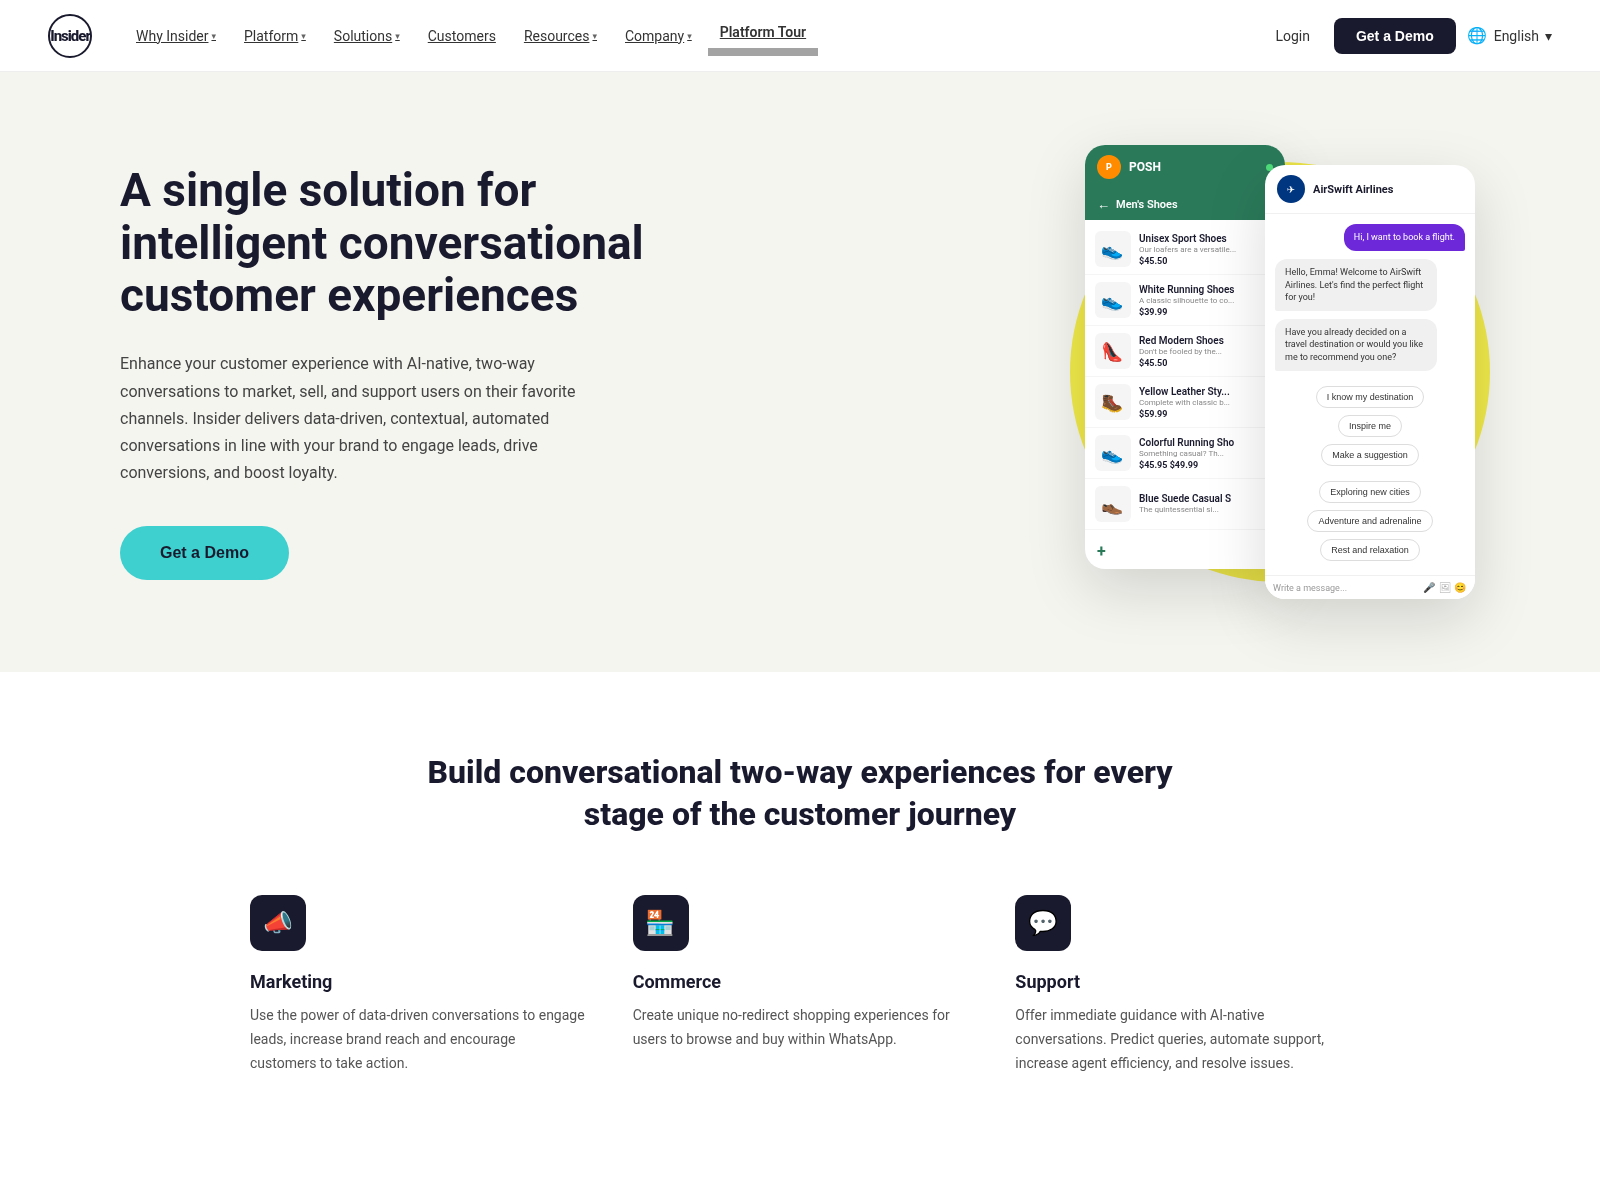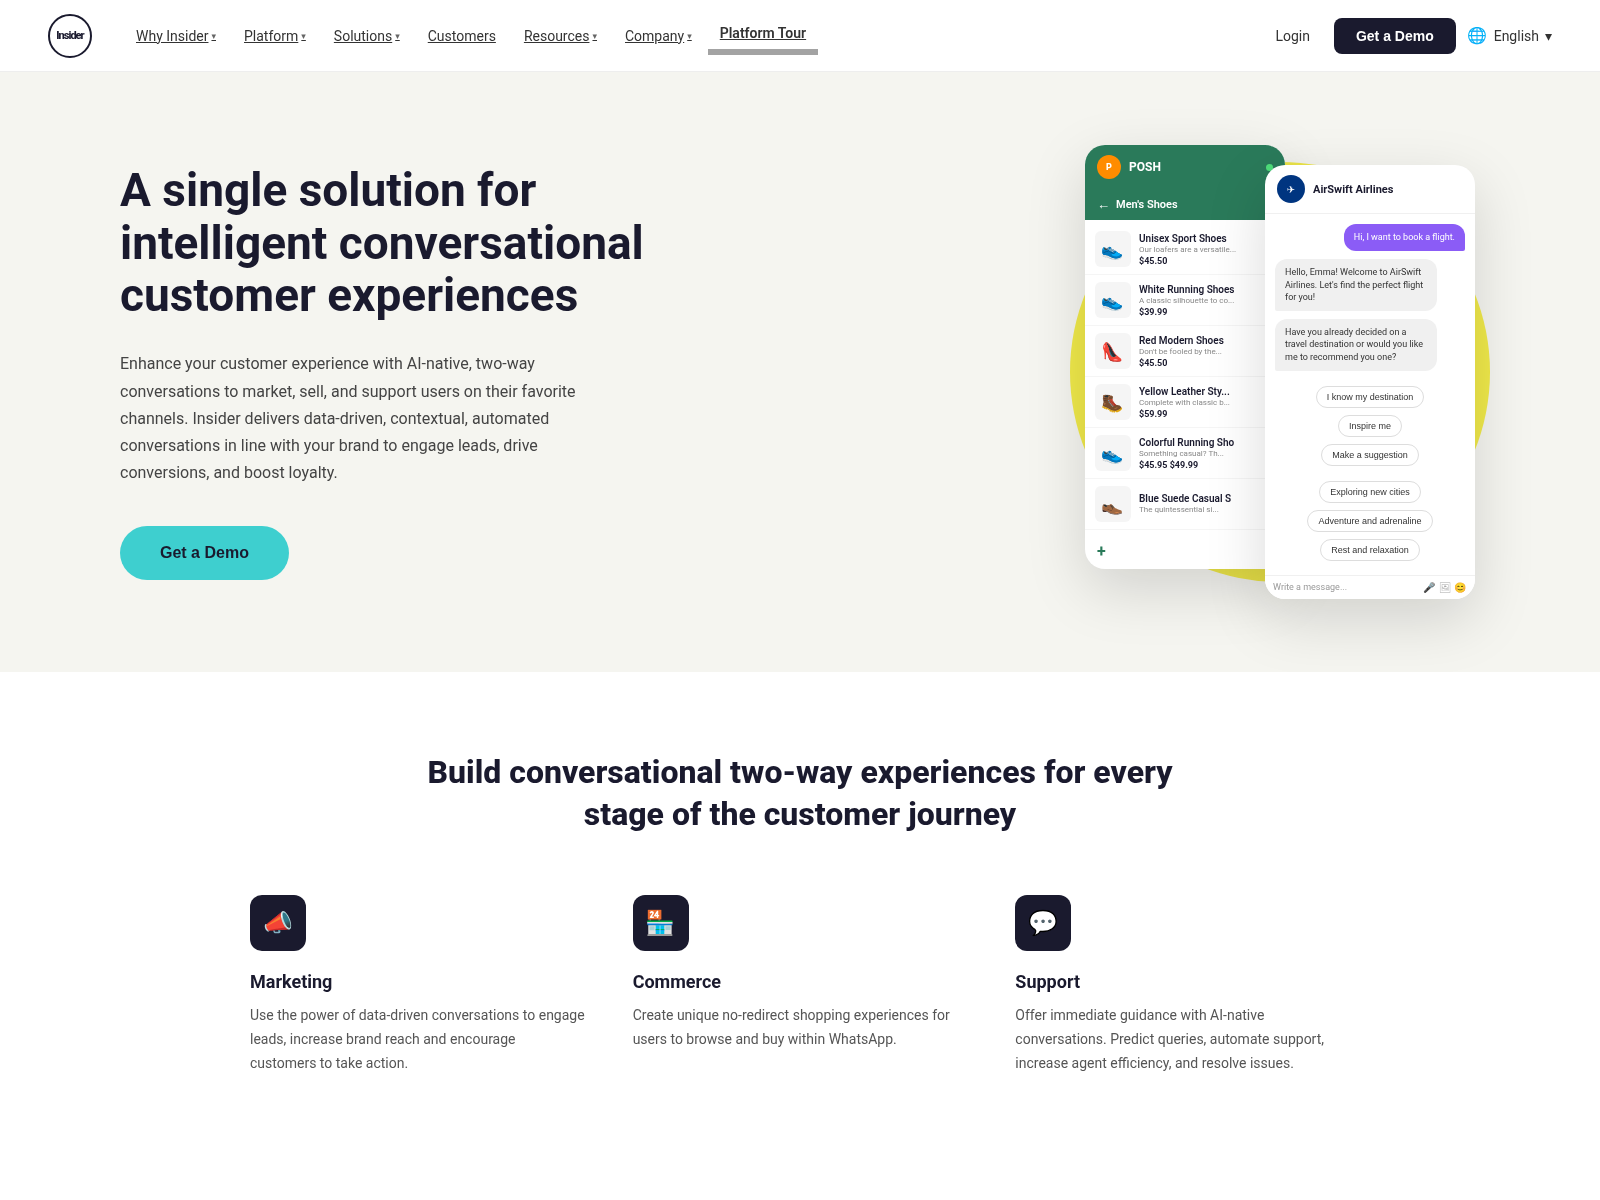--- a/index.html
+++ b/index.html
@@ -13,30 +13,30 @@
       border-bottom: 1px solid #eee;
       position: sticky; top: 0; z-index: 100;
     }
     .nav-logo {
       display: flex; align-items: center; gap: 8px;
       font-weight: 700; font-size: 20px; color: #1a1a2e;
       text-decoration: none; margin-right: 32px;
     }
     .logo-mark {
       width: 44px; height: 44px; border: 2px solid #1a1a2e;
-      border-radius: 50%; display: flex; align-items: center; justify-content: center;
-      font-size: 11px; font-weight: 800; letter-spacing: -1px;
+      border-radius: 50%; display: flex; align-items: center; justify-content: flex-end;
+      font-size: 15px; font-weight: 800; letter-spacing: -1px;
     }
     .nav-links { display: flex; align-items: center; gap: 4px; flex: 1; }
     .nav-item {
       padding: 8px 12px; font-size: 14px; color: #333; cursor: pointer;
       white-space: nowrap; border-radius: 4px; transition: background 0.2s;
       display: flex; align-items: center; gap: 3px; text-decoration: underline;
     }
-    .nav-item.active { font-weight: 600; border-bottom: 6px solid #a3a3a3; border-radius: 0; }
+    .nav-item.active { font-weight: 600; border-bottom: 8px solid #a3a3a3; border-radius: 0; }
     .nav-item .chevron { font-size: 9px; color: #666; }
     .nav-right { display: flex; align-items: center; gap: 12px; }
     .nav-login { font-size: 14px; color: #333; cursor: pointer; padding: 8px 12px; }
     .nav-demo-btn {
       background: #1a1a2e; color: #fff; border: none; border-radius: 8px;
       padding: 10px 22px; font-size: 14px; font-weight: 600; cursor: pointer;
     }
     .nav-lang {
       display: flex; align-items: center; gap: 6px;
       font-size: 14px; color: #333; cursor: pointer;
@@ -140,35 +140,35 @@
     .chat-body { padding: 10px 10px 6px; }
     .chat-msg {
       margin-bottom: 8px; display: flex; flex-direction: column;
     }
     .chat-bubble-left {
       background: #f0f0f0; border-radius: 12px 12px 12px 2px;
       padding: 7px 10px; font-size: 9px; color: #333;
       max-width: 85%; line-height: 1.4;
     }
     .chat-bubble-right {
-      background: #8b5cf6; border-radius: 12px 12px 2px 12px;
+      background: #6d28d9; border-radius: 12px 12px 2px 12px;
       padding: 7px 10px; font-size: 9px; color: #fff;
       max-width: 70%; align-self: flex-end; line-height: 1.4;
     }
     .chat-option-btn {
       border: 1px solid #ddd; background: #fff;
       border-radius: 20px; padding: 5px 10px;
       font-size: 9px; color: #333; cursor: pointer;
       margin-top: 3px; display: inline-block; align-self: center;
     }
     .chat-options-col {
       display: flex; flex-direction: column; gap: 4px; align-items: center; margin-top: 4px;
     }
     .chat-input-row {
-      display: flex; align-items: center; gap: 4px;
+      display: flex; align-items: flex-end; gap: 4px;
       border-top: 1px solid #f0f0f0; padding: 6px 8px;
       background: #fff;
     }
     .chat-input {
       flex: 1; font-size: 9px; color: #999; border: none; outline: none;
     }
     .chat-input-icons { font-size: 10px; color: #aaa; display: flex; gap: 3px; }
 
     
     .section2 {

